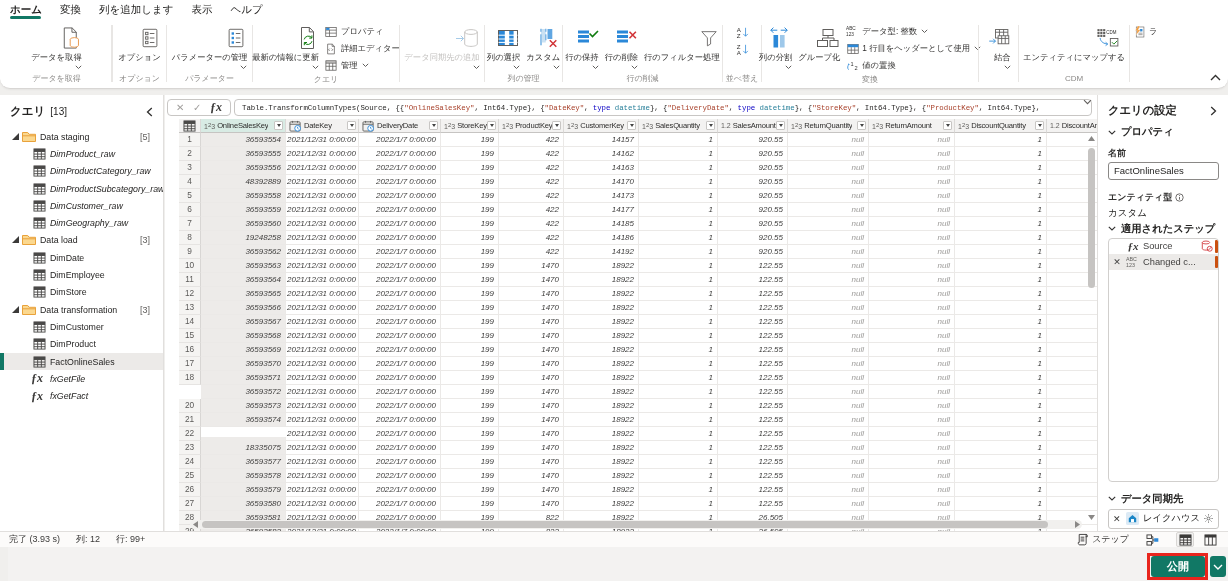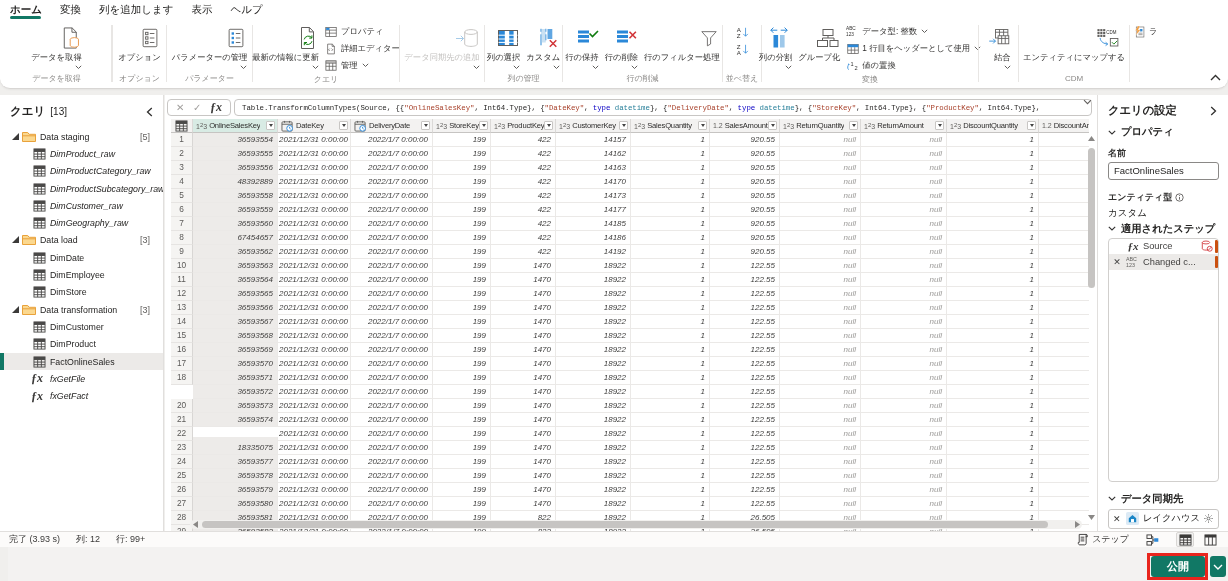--- a/index.html
+++ b/index.html
@@ -59,21 +59,21 @@
 .fx-cancel{color:#a19f9d;font-size:10px;cursor:pointer}
 .fx-commit{color:#a19f9d;font-size:10px;cursor:pointer}
 .fx-glyph{font-family:"Liberation Serif","DejaVu Serif",serif;font-style:italic;font-weight:bold;font-size:12px;color:#3b3a39}
 .fx-code{position:absolute;left:69px;top:4px;width:858px;height:17px;border:1px solid #c8c6c4;border-radius:4px;background:#fff;display:flex;align-items:center;padding:0 16px 0 7px;font-family:"Liberation Mono","DejaVu Sans Mono",monospace;font-size:7.4px;letter-spacing:-0.05px;white-space:pre;overflow:hidden}
 .fx-code .seg-plain{color:#201f1e}
 .fx-code .seg-string{color:#a8402a}
 .fx-code .seg-keyword{color:#0a00c4}
 .fx-code .seg-typename{color:#267f99}
 .fx-expand{position:absolute;right:5px;top:4px;color:#605e5c;cursor:pointer}
 
-.grid{position:absolute;left:6px;top:24px;width:918px;height:412px;overflow:hidden;background:#fff}
+.grid{position:absolute;left:14px;top:24px;width:918px;height:412px;overflow:hidden;background:#fff}
 .g-header{display:flex;height:14px}
 .gh-cell{flex:none;height:14px;background:#f3f2f1;border-right:1px solid #dbd9d7;border-bottom:1px solid #c6c4c2;display:flex;align-items:center;padding:0 2px 0 3px;font-size:7.6px;letter-spacing:-0.2px;color:#2d2c2b;white-space:nowrap;overflow:hidden;cursor:pointer}
 .gh-cell.selcol{background:#d8ebe4}
 .gh-corner{justify-content:center;padding:0}
 .gh-type{flex:none;display:flex;align-items:center;margin-right:2px;color:#5f5e5c}
 .gh-name{overflow:hidden;text-overflow:clip}
 .gh-dd{margin-left:auto;flex:none;width:9px;height:9px;background:#fff;border:1px solid #c8c6c4;border-radius:1px;display:flex;align-items:center;justify-content:center;cursor:pointer}
 .gh-dd::after{content:"";border-left:2.5px solid transparent;border-right:2.5px solid transparent;border-top:3.5px solid #444}
 .t123{font-size:7px;letter-spacing:0;color:#5f5e5c;font-style:normal;line-height:8px;white-space:nowrap}
 .t123 sup{font-size:6px;vertical-align:2px}
@@ -929,21 +929,21 @@
           <div class="g-cell" style="width: 75px;">14185</div>
           <div class="g-cell" style="width: 79px;">1</div>
           <div class="g-cell" style="width: 70px;">920.55</div>
           <div class="g-cell nullv" style="width: 81px;">null</div>
           <div class="g-cell nullv" style="width: 86px;">null</div>
           <div class="g-cell" style="width: 92px;">1</div>
           <div class="g-cell" style="width: 90px;"></div>
         </div>
         <div class="g-row">
           <div class="g-rownum" style="width: 22px;">8</div>
-          <div class="g-cell selcol" style="width: 85px;">67454657</div>
+          <div class="g-cell selcol" style="width: 85px;">19248258</div>
           <div class="g-cell" style="width: 73px;">2021/12/31 0:00:00</div>
           <div class="g-cell" style="width: 82px;">2022/1/7 0:00:00</div>
           <div class="g-cell" style="width: 58px;">199</div>
           <div class="g-cell" style="width: 65px;">422</div>
           <div class="g-cell" style="width: 75px;">14186</div>
           <div class="g-cell" style="width: 79px;">1</div>
           <div class="g-cell" style="width: 70px;">920.55</div>
           <div class="g-cell nullv" style="width: 81px;">null</div>
           <div class="g-cell nullv" style="width: 86px;">null</div>
           <div class="g-cell" style="width: 92px;">1</div>

